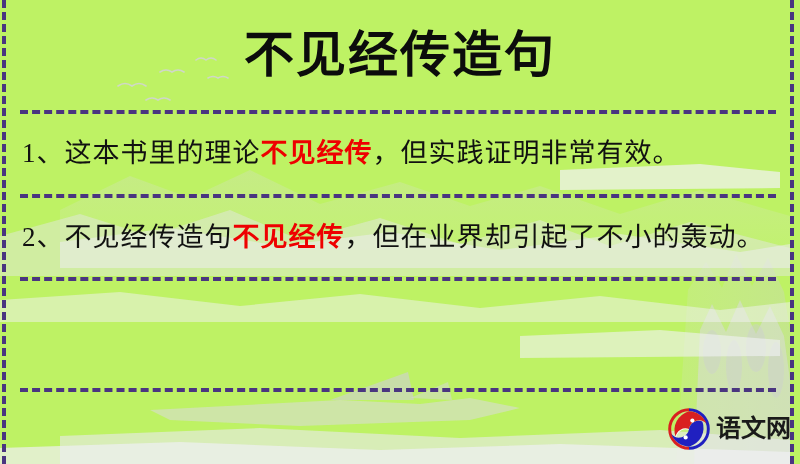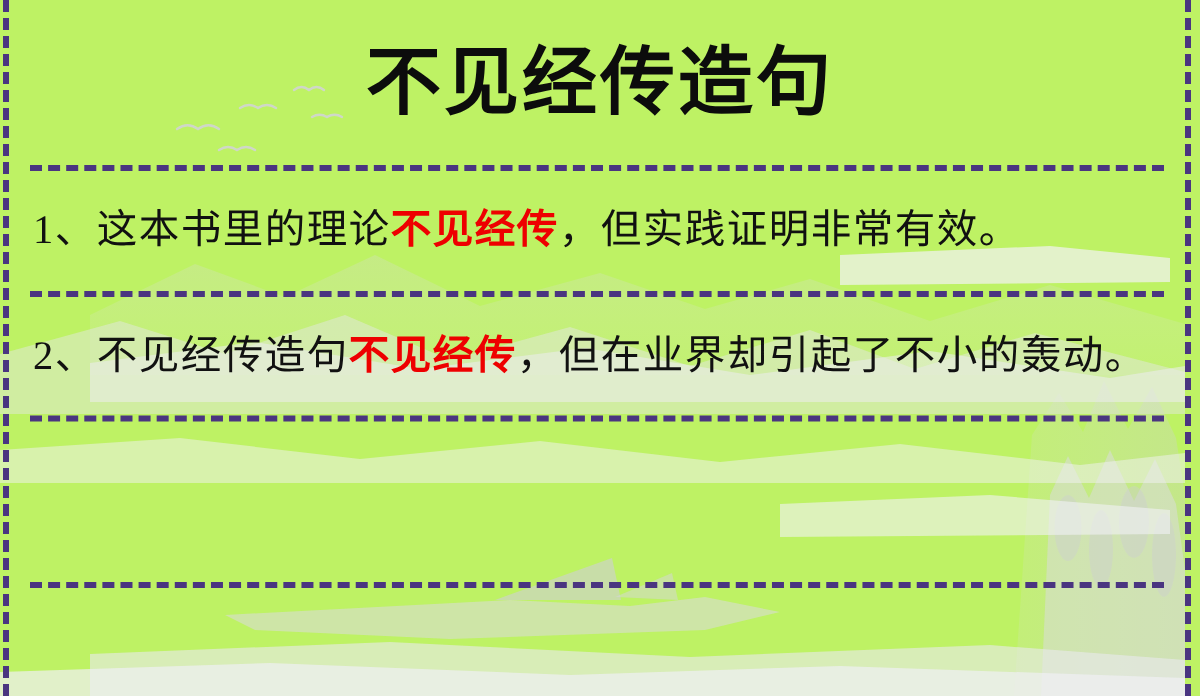--- a/index.html
+++ b/index.html
@@ -171,14 +171,31 @@
 
   <div class="row" style="top:214px;">
     <span>2、</span><span>不见经传造句</span><span class="kw">不见经传</span><span>，但在业界却引起了不小的轰动。</span>
   </div>
 
   <div class="sep" style="top:277px;"></div>
 
 
   <div class="sep" style="top:388px;"></div>
 
+  <div class="logo">
+    <svg class="logo-mark" viewBox="0 0 100 100" xmlns="http://www.w3.org/2000/svg">
+
+      <path d="M50 4 A46 46 0 0 0 4 50 A46 46 0 0 0 50 96" fill="none" stroke="#d92020" stroke-width="7"></path>
+      <path d="M50 4 A46 46 0 0 1 96 50 A46 46 0 0 1 50 96" fill="none" stroke="#2020c0" stroke-width="7"></path>
+
+      <path d="M18 68 A24 24 0 0 1 50 50 A24 24 0 0 0 82 32" fill="none" stroke="#ffffff" stroke-width="4"></path>
+
+      <path d="M50 50 A24 24 0 0 0 18 68 A46 46 0 0 1 50 8 A46 46 0 0 1 92 38 A24 24 0 0 0 50 50 Z" fill="#d92020"></path>
+
+      <path d="M50 50 A24 24 0 0 1 82 32 A46 46 0 0 1 50 92 A46 46 0 0 1 8 62 A24 24 0 0 0 50 50 Z" fill="#2020c0"></path>
+
+      <circle cx="58" cy="30" r="5" fill="#ffffff"></circle>
+      <circle cx="42" cy="70" r="5" fill="#ffffff"></circle>
+    </svg>
+    <span class="logo-text">语文网</span>
+  </div>
 
 </div>
 
 </body></html>

